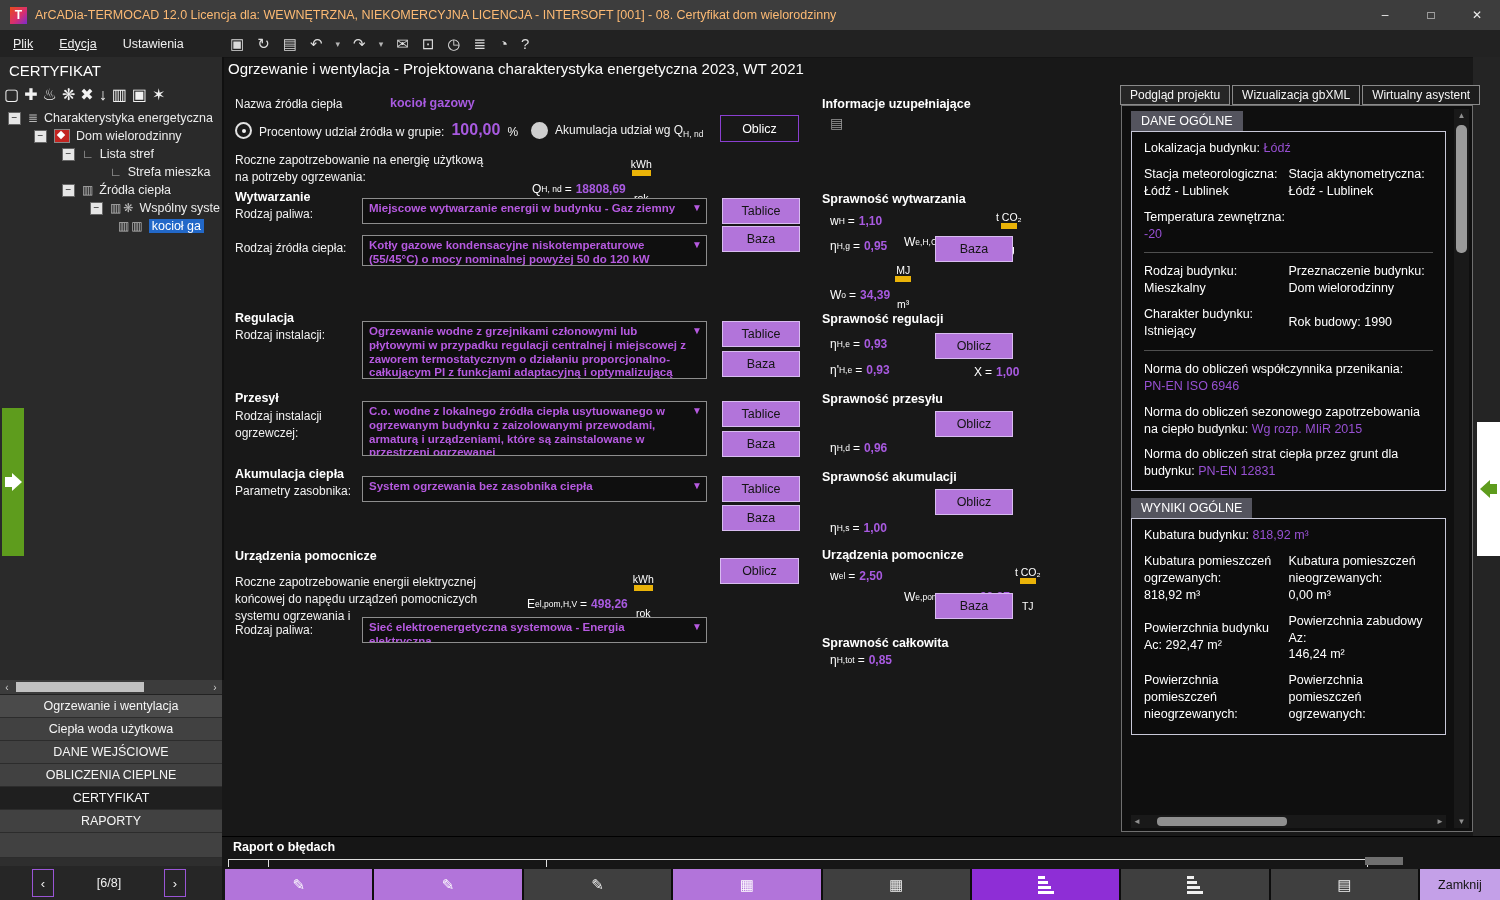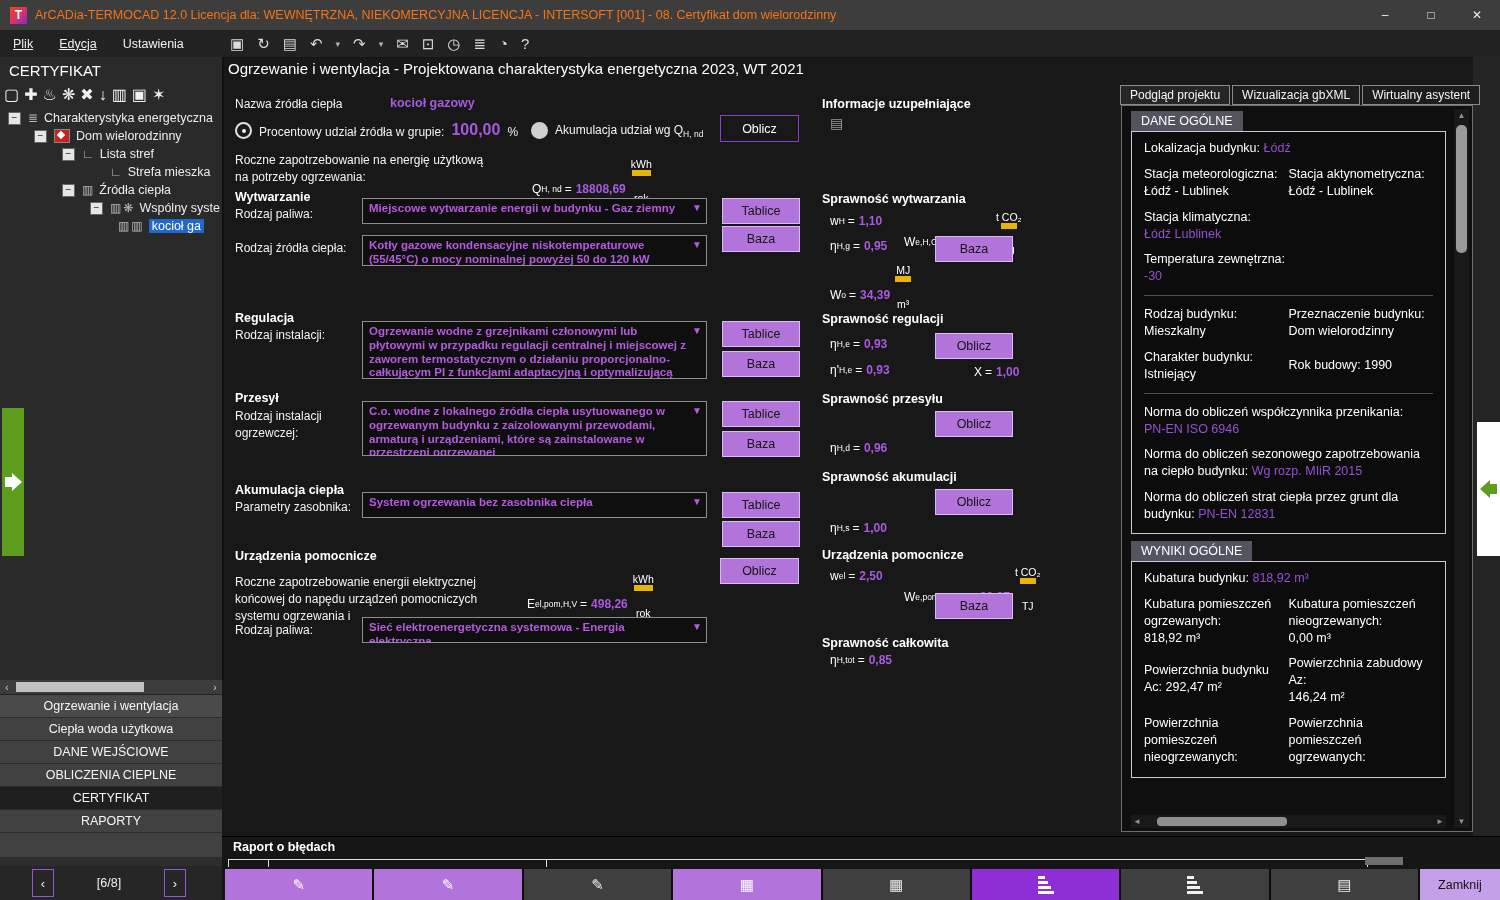--- a/index.html
+++ b/index.html
@@ -3,21 +3,21 @@
 <meta charset="utf-8">
 <style>
   html,body{margin:0;padding:0;background:#000;}
   .app{position:relative;width:1500px;height:900px;overflow:hidden;background:#181818;
        font-family:"Liberation Sans",sans-serif;color:#fff;-webkit-font-smoothing:antialiased;}
   .abs{position:absolute;}
   
   .titlebar{position:absolute;left:0;top:0;width:1500px;height:30px;background:#3d3d3d;display:flex;align-items:center;}
   .logo{width:17px;height:17px;margin:0 8px 0 10px;background:linear-gradient(135deg,#e84b1c 0%,#d92f6e 55%,#7a2bd0 100%);
         color:#fff;font-size:12px;font-weight:bold;display:flex;align-items:center;justify-content:center;flex:none;}
-  .wtitle{font-size:12.5px;color:#f97316;white-space:nowrap;}
+  .wtitle{font-size:12.5px;color:#fdba74;white-space:nowrap;}
   .wctrls{margin-left:auto;display:flex;height:30px;}
   .wbtn{width:46px;display:flex;align-items:center;justify-content:center;font-size:12px;color:#eee;}
   .menubar{position:absolute;left:0;top:30px;width:1500px;height:27px;background:#222;display:flex;align-items:center;border-bottom:1px solid #141414;}
   .mitem{padding:0 13px;font-size:12.5px;color:#f0f0f0;}
   .mitem u{text-decoration:underline;}
   .tbicons{position:absolute;left:230px;top:0;height:27px;display:flex;align-items:center;gap:13px;color:#dcdcdc;font-size:15px;}
   .tbicons .sm{font-size:9px;color:#b5b5b5;}
   
   .leftpanel{position:absolute;left:0;top:57px;width:222px;height:623px;background:#2a2a2a;border-right:2px solid #101010;overflow:hidden;}
   .lp-title{padding:5px 9px 3px;font-size:15px;color:#fff;}
@@ -286,21 +286,21 @@
         <span>ogrzewczej:</span>
       </div>
       <div class="dd" style="left:140px;top:10px;width:345px;height:55px;">
         <span>C.o. wodne z lokalnego źródła ciepła usytuowanego w ogrzewanym budynku z zaizolowanymi przewodami, armaturą i urządzeniami, które są zainstalowane w przestrzeni ogrzewanej</span>
         <span class="arr">▼</span>
       </div>
       <div class="pbtn" style="left:500px;top:10px;width:78px;height:26px;">Tablice</div>
       <div class="pbtn" style="left:500px;top:40px;width:78px;height:26px;">Baza</div>
     </div>
 
-    <div class="abs" style="left:0;top:388px;width:598px;height:76px;padding-left:33px;">
+    <div class="abs" style="left:0;top:372px;width:598px;height:76px;padding-left:33px;">
       <div class="abs sectitle" style="left:13px;top:0;">Akumulacja ciepła</div>
       <div class="abs lbl" style="left:13px;top:17px;">Parametry zasobnika:</div>
       <div class="dd" style="left:140px;top:9px;width:345px;height:26px;">
         <span>System ogrzewania bez zasobnika ciepła</span>
         <span class="arr">▼</span>
       </div>
       <div class="pbtn" style="left:500px;top:9px;width:78px;height:26px;">Tablice</div>
       <div class="pbtn" style="left:500px;top:38px;width:78px;height:26px;">Baza</div>
     </div>
 
@@ -466,27 +466,23 @@
           <div class="cols">
             <div class="col">
               <span>Stacja meteorologiczna:</span><br>
               <span class="rv">Łódź - Lublinek</span>
             </div>
             <div class="col">
               <span>Stacja aktynometryczna:</span><br>
               <span class="rv">Łódź - Lublinek</span>
             </div>
           </div>
-          <div class="fld">
-            <span>Stacja klimatyczna:</span><br>
-            <span class="rv">Łódź Lublinek</span>
-          </div>
           <div class="fld" style="width:150px;">
             <span>Temperatura zewnętrzna:</span>
-            <span class="rv">-30</span>
+            <span class="rv">-20</span>
           </div>
           <div class="hr"></div>
           <div class="cols">
             <div class="col">
               <span>Rodzaj budynku:</span><br>
               <span class="rv">Mieszkalny</span>
             </div>
             <div class="col">
               <span>Przeznaczenie budynku:</span><br>
               <span class="rv">Dom wielorodzinny</span>

